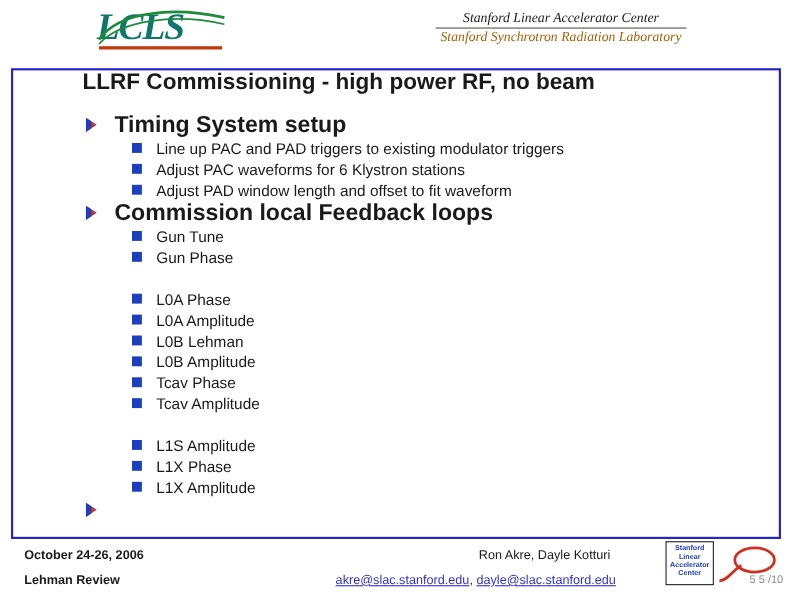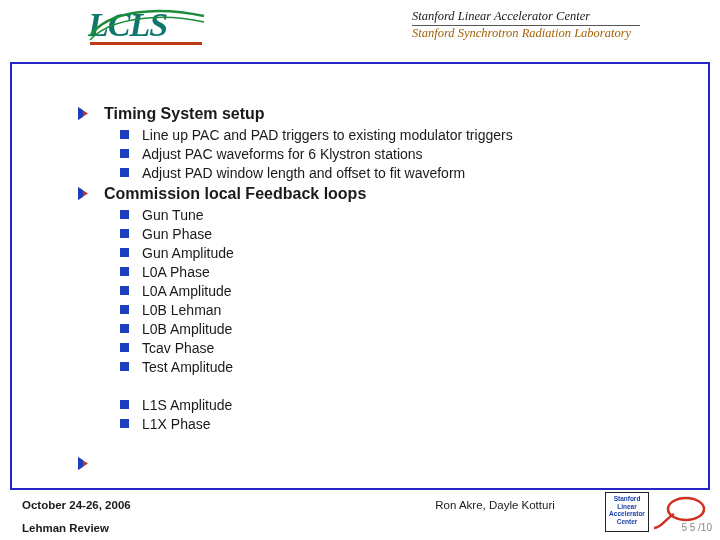--- a/index.html
+++ b/index.html
@@ -56,25 +56,25 @@
   .lcls-swoosh {
     position: absolute;
     left: 0px;
     top: -2px;
     width: 120px;
     height: 40px;
   }
 
   .slac-block {
     position: absolute;
-    left: 412px;
+    left: 396px;
     top: 8px;
     width: 228px;
     height: 40px;
-    text-align: left;
+    text-align: center;
   }
   .slac-line1 {
     font-family: "Liberation Serif", serif;
     font-size: 12.5px;
     font-style: italic;
     color: #1a1a1a;
     line-height: 17px;
     white-space: nowrap;
   }
   .slac-line2 {
@@ -116,21 +116,21 @@
     color: #1a1a1a;
     line-height: 26px;
     white-space: nowrap;
   }
 
   
   .level1 {
     position: absolute;
     left: 78px;
     width: 600px;
-    font-size: 16px;
+    font-size: 21px;
     font-weight: bold;
     color: #1a1a1a;
     line-height: 20px;
   }
   .level1 .txt {
     margin-left: 26px;
     display: inline-block;
   }
   .b1 {
     position: absolute;
@@ -263,20 +263,21 @@
 
     <div class="slac-block">
       <div class="slac-line1">Stanford Linear Accelerator Center</div>
       <div class="slac-rule"></div>
       <div class="slac-line2">Stanford Synchrotron Radiation Laboratory</div>
     </div>
   </div>
 
   <div class="body-box"></div>
 
+  <div class="title">LLRF Commissioning - high power RF, no beam</div>
 
   <div class="level1" style="top:104px;">
     <svg class="b1" viewBox="0 0 10 13">
       <path d="M0 0 L10 6.5 L0 13 Z" fill="#c0392b"></path>
       <path d="M0 0 L5 3.2 L5 9.8 L0 13 Z" fill="#1b3fbf"></path>
     </svg>
     <span class="txt">Timing System setup</span>
   </div>
 
   <div class="level2" style="top:126px;">
@@ -301,24 +302,20 @@
   </div>
 
   <div class="level2" style="top:206px;">
     <span class="b2"></span>
     <span class="txt">Gun Tune</span>
   </div>
   <div class="level2" style="top:225px;">
     <span class="b2"></span>
     <span class="txt">Gun Phase</span>
   </div>
-  <div class="level2" style="top:244px;">
-    <span class="b2"></span>
-    <span class="txt">Gun Amplitude</span>
-  </div>
   <div class="level2" style="top:263px;">
     <span class="b2"></span>
     <span class="txt">L0A Phase</span>
   </div>
   <div class="level2" style="top:282px;">
     <span class="b2"></span>
     <span class="txt">L0A Amplitude</span>
   </div>
   <div class="level2" style="top:301px;">
     <span class="b2"></span>
@@ -327,42 +324,49 @@
   <div class="level2" style="top:320px;">
     <span class="b2"></span>
     <span class="txt">L0B Amplitude</span>
   </div>
   <div class="level2" style="top:339px;">
     <span class="b2"></span>
     <span class="txt">Tcav Phase</span>
   </div>
   <div class="level2" style="top:358px;">
     <span class="b2"></span>
-    <span class="txt">Test Amplitude</span>
+    <span class="txt">Tcav Amplitude</span>
   </div>
   <div class="level2" style="top:396px;text-decoration:underline;">
     <span class="b2"></span>
     <span class="txt">L1S Amplitude</span>
   </div>
   <div class="level2" style="top:415px;">
     <span class="b2"></span>
     <span class="txt">L1X Phase</span>
+  </div>
+  <div class="level2" style="top:434px;">
+    <span class="b2"></span>
+    <span class="txt">L1X Amplitude</span>
   </div>
 
   <div class="level1" style="top:454px;">
     <svg class="b1" viewBox="0 0 10 13">
       <path d="M0 0 L10 6.5 L0 13 Z" fill="#c0392b"></path>
       <path d="M0 0 L5 3.2 L5 9.8 L0 13 Z" fill="#1b3fbf"></path>
     </svg>
   </div>
 
   <div class="footer">
     <div class="footer-date">October 24-26, 2006</div>
     <div class="footer-review">Lehman Review</div>
     <div class="footer-authors">Ron Akre, Dayle Kotturi</div>
+    <div class="footer-emails">
+      <a href="#">akre@slac.stanford.edu</a><span class="sep">, </span><a href="#">dayle@slac.stanford.edu</a>
+    </div>
     <div class="page-num">5 5 /10</div>
   </div>
 
   <div class="ssrl-badge">
     <div>Stanford</div>
     <div>Linear</div>
     <div>Accelerator</div>
     <div>Center</div>
   </div>
 

